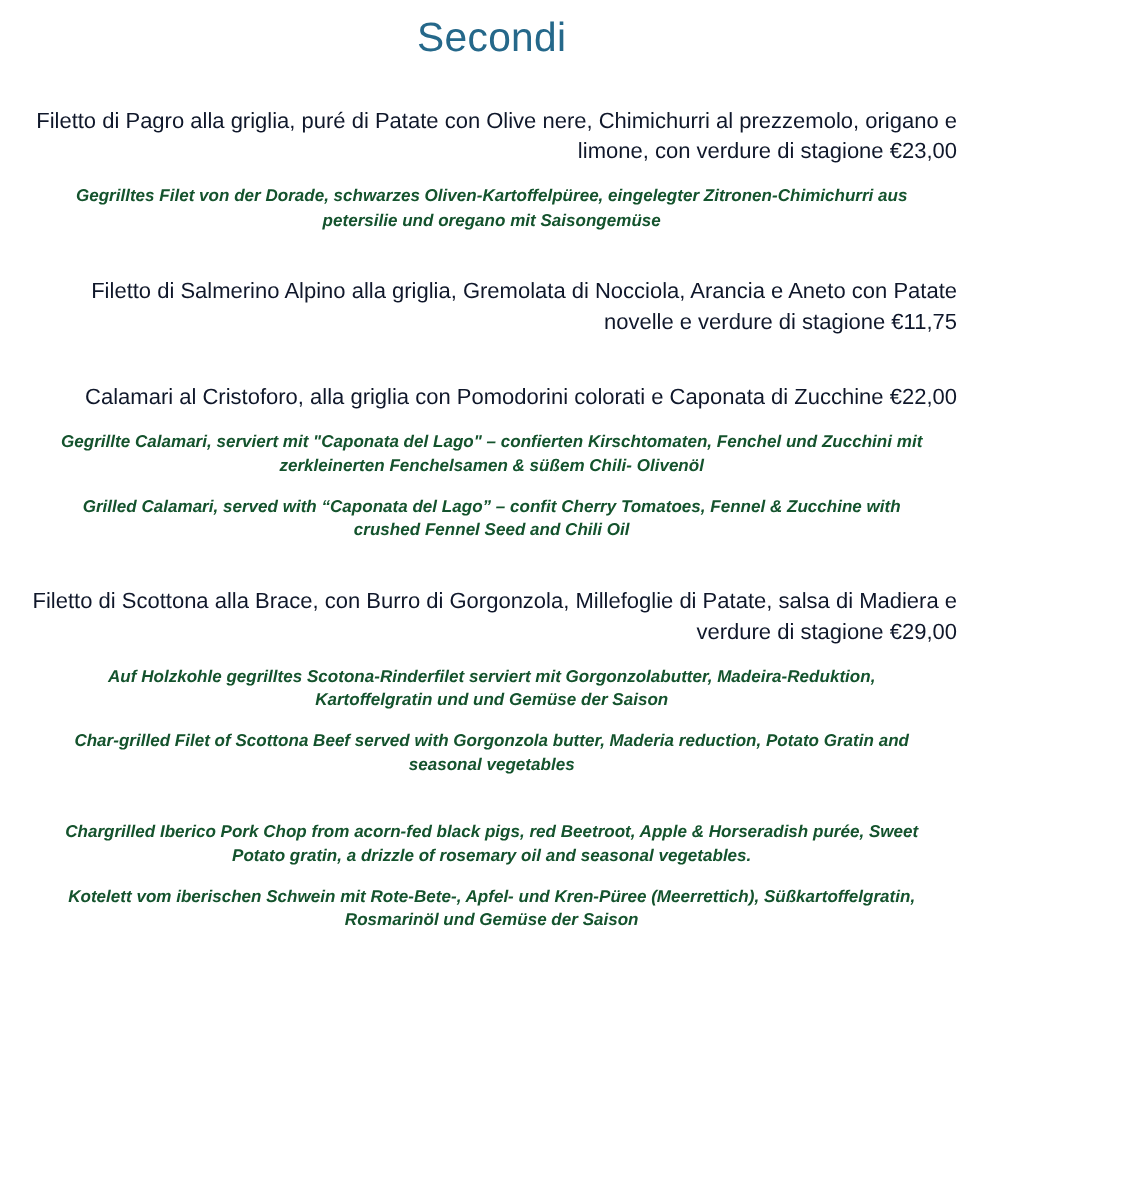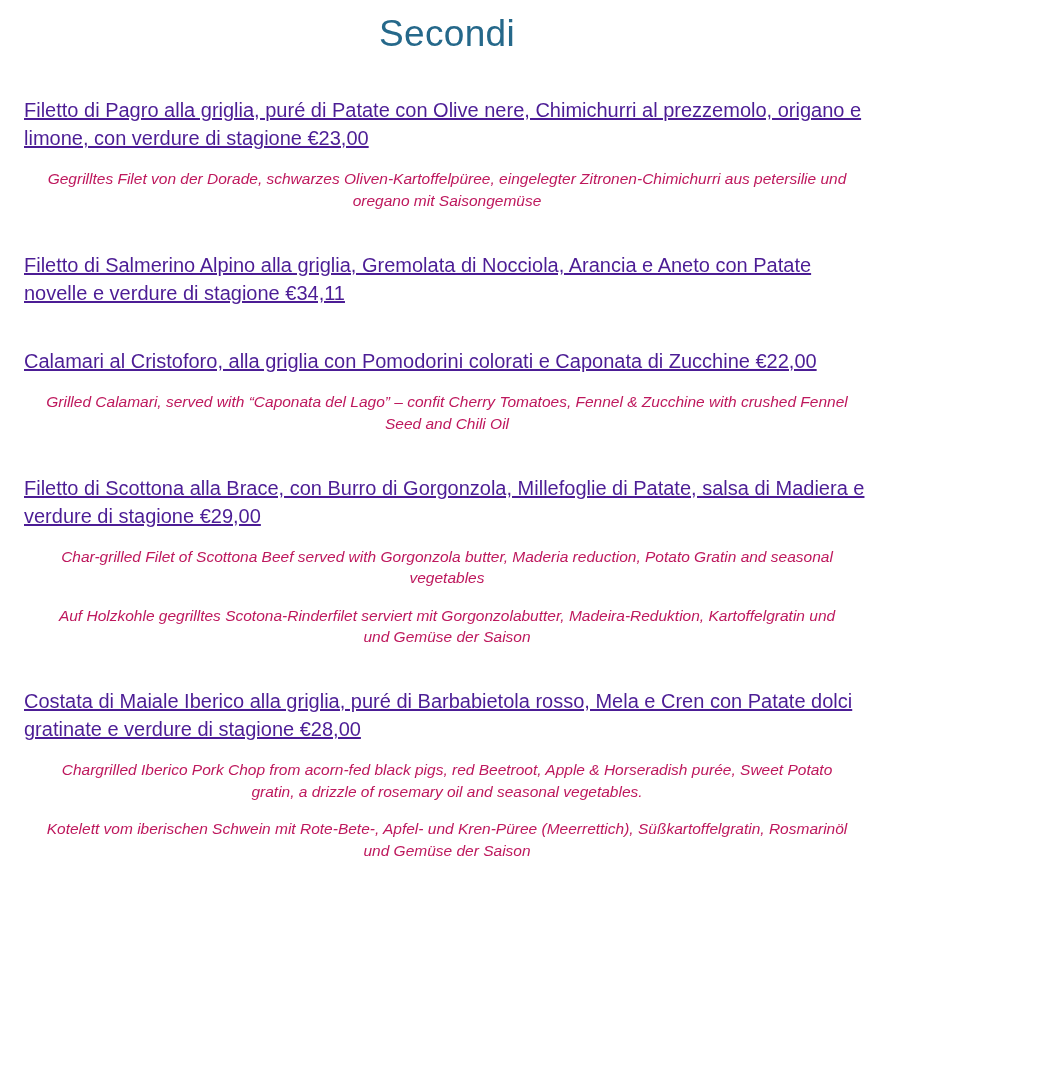--- a/index.html
+++ b/index.html
@@ -27,37 +27,37 @@
     margin: 0 auto 40px auto;
     line-height: 1.2;
   }
   .dish {
     margin: 0 auto 40px auto;
   }
   .dish:last-child {
     margin-bottom: 0;
   }
   .dish-title {
-    color: #4c1d95;
+    color: #0f172a;
     font-size: 20px;
     font-weight: 400;
     line-height: 1.4;
-    text-align: left;
+    text-align: right;
     max-width: 846px;
     margin: 0 auto 16px auto;
-    text-decoration: underline;
   }
   .desc {
     font-style: italic;
-    color: #be185d;
+    color: #14532d;
     font-size: 15.5px;
     line-height: 1.38;
     text-align: center;
     max-width: 806px;
     margin: 16px auto;
+    font-weight: bold;
   }
   .desc + .desc {
     margin-top: 10px;
   }
   .dish--tight .desc + .desc {
     margin-top: 0;
   }
 </style>
 </head>
 <body>
@@ -65,33 +65,33 @@
 <div class="menu-page">
 
   <h1 class="page-title">Secondi</h1>
 
   <section class="dish">
     <h2 class="dish-title">Filetto di Pagro alla griglia, puré di Patate con Olive nere, Chimichurri al prezzemolo, origano e limone, con verdure di stagione €23,00</h2>
     <p class="desc">Gegrilltes Filet von der Dorade, schwarzes Oliven-Kartoffelpüree, eingelegter Zitronen-Chimichurri aus petersilie und oregano mit Saisongemüse</p>
   </section>
 
   <section class="dish">
-    <h2 class="dish-title">Filetto di Salmerino Alpino alla griglia, Gremolata di Nocciola, Arancia e Aneto con Patate novelle e verdure di stagione €34,11</h2>
+    <h2 class="dish-title">Filetto di Salmerino Alpino alla griglia, Gremolata di Nocciola, Arancia e Aneto con Patate novelle e verdure di stagione €11,75</h2>
   </section>
 
   <section class="dish">
     <h2 class="dish-title">Calamari al Cristoforo, alla griglia con Pomodorini colorati e Caponata di Zucchine €22,00</h2>
+    <p class="desc">Gegrillte Calamari, serviert mit "Caponata del Lago" – confierten Kirschtomaten, Fenchel und Zucchini mit zerkleinerten Fenchelsamen &amp; süßem Chili- Olivenöl</p>
     <p class="desc">Grilled Calamari, served with “Caponata del Lago” – confit Cherry Tomatoes, Fennel &amp; Zucchine with crushed Fennel Seed and Chili Oil</p>
   </section>
 
   <section class="dish">
     <h2 class="dish-title">Filetto di Scottona alla Brace, con Burro di Gorgonzola, Millefoglie di Patate, salsa di Madiera e verdure di stagione €29,00</h2>
+    <p class="desc">Auf Holzkohle gegrilltes Scotona-Rinderfilet serviert mit Gorgonzolabutter, Madeira-Reduktion, Kartoffelgratin und und Gemüse der Saison</p>
     <p class="desc">Char-grilled Filet of Scottona Beef served with Gorgonzola butter, Maderia reduction, Potato Gratin and seasonal vegetables</p>
-    <p class="desc">Auf Holzkohle gegrilltes Scotona-Rinderfilet serviert mit Gorgonzolabutter, Madeira-Reduktion, Kartoffelgratin und und Gemüse der Saison</p>
   </section>
 
   <section class="dish dish--tight">
-    <h2 class="dish-title">Costata di Maiale Iberico alla griglia, puré di Barbabietola rosso, Mela e Cren con Patate dolci gratinate e verdure di stagione €28,00</h2>
     <p class="desc">Chargrilled Iberico Pork Chop from acorn-fed black pigs, red Beetroot, Apple &amp; Horseradish purée, Sweet Potato gratin, a drizzle of rosemary oil and seasonal vegetables.</p>
     <p class="desc">Kotelett vom iberischen Schwein mit Rote-Bete-, Apfel- und Kren-Püree (Meerrettich), Süßkartoffelgratin, Rosmarinöl und Gemüse der Saison</p>
   </section>
 
 </div>
 
 </body></html>

